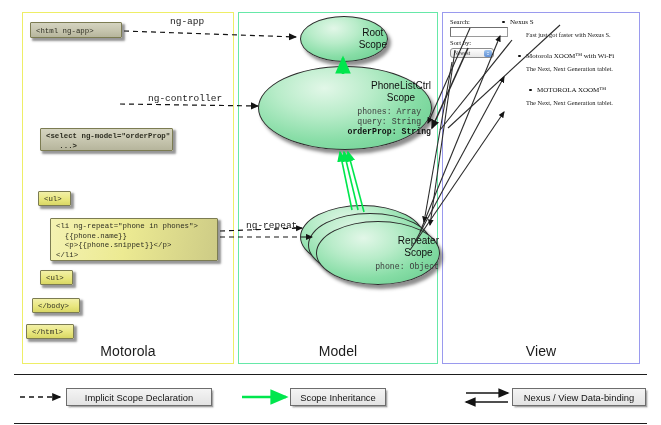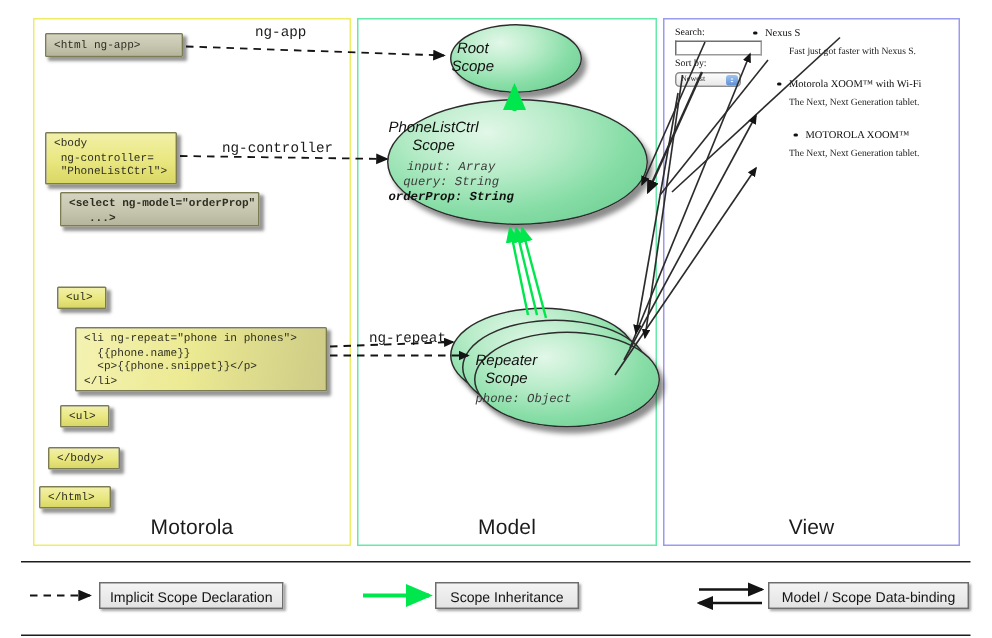--- a/index.html
+++ b/index.html
@@ -42,23 +42,22 @@
   .codebox.grad-lr{
     background:linear-gradient(100deg,#f4f2b2 0%,#ecea92 45%,#cdcb86 100%);
   }
 
   
   .ellipse{
     position:absolute;border-radius:50%;
     border:1.3px solid #2c2c2c;
     background:radial-gradient(ellipse at 38% 26%,#e2f7e8 0%,#b8ecc9 32%,#87dda6 62%,#62c98a 100%);
     box-shadow:3px 4px 3.5px rgba(0,0,0,.45);
-    display:flex;flex-direction:column;align-items:flex-start;justify-content:center;
+    display:flex;flex-direction:column;align-items:flex-end;justify-content:center;
     text-align:center;
-    font-style:italic;
   }
   .e-title{font-size:10px;color:#101010;line-height:12px;}
   .e-props{
     font-family:"Liberation Mono",monospace;
     font-size:8.2px;line-height:10px;color:#3c3c3c;margin-top:3px;
   }
 
   
   .view-inner{position:absolute;left:448px;top:16px;width:188px;height:120px;}
   .vlabel{
@@ -122,23 +121,20 @@
   </div>
   <div class="col model">
     <div class="col-label">Model</div>
   </div>
   <div class="col view">
     <div class="col-label">View</div>
   </div>
 
   <div class="codebox gray" style="left:30px;top:22px;width:92px;height:16px;line-height:10px;padding-top:3px;">&lt;html ng-app&gt;</div>
 
-  <div class="codebox" style="left:30px;top:88px;width:88px;height:35px;">&lt;body
- ng-controller=
- "PhoneListCtrl"&gt;</div>
 
   <div class="codebox gray bold" style="left:40px;top:128px;width:133px;height:23px;">&lt;select ng-model="orderProp"
    ...&gt;</div>
 
 
   <div class="codebox" style="left:38px;top:191px;width:33px;height:15px;line-height:9px;">&lt;ul&gt;</div>
 
   <div class="codebox grad-lr" style="left:50px;top:218px;width:168px;height:43px;">&lt;li ng-repeat="phone in phones"&gt;
   {{phone.name}}
   &lt;p&gt;{{phone.snippet}}&lt;/p&gt;
@@ -156,21 +152,21 @@
       <span>Scope</span>
     </div>
   </div>
 
   <div class="ellipse" style="left:258px;top:66px;width:172px;height:82px;">
     <div class="e-title">
       <span>PhoneListCtrl</span><br>
       <span>Scope</span>
     </div>
     <div class="e-props">
-      <div>input: Array</div>
+      <div>phones: Array</div>
       <div>query: String</div>
       <div style="font-weight:bold;color:#111;">orderProp: String</div>
     </div>
   </div>
 
   <div class="ellipse" style="left:300px;top:205px;width:122px;height:62px;"></div>
   <div class="ellipse" style="left:308px;top:213px;width:122px;height:62px;"></div>
   <div class="ellipse" style="left:316px;top:221px;width:122px;height:62px;">
     <div class="e-title">
       <span>Repeater</span><br>
@@ -265,18 +261,18 @@
         <marker id="lg-green" markerWidth="7" markerHeight="7" refX="6" refY="3" orient="auto">
           <path d="M0,0 L7,3 L0,6 z" fill="#00e64d"></path>
         </marker>
       </defs>
       <line x1="20" y1="25" x2="60" y2="25" stroke="#141414" stroke-width="1.3" stroke-dasharray="5,4" marker-end="url(#lg-black)"></line>
       <line x1="242" y1="25" x2="286" y2="25" stroke="#00e64d" stroke-width="2.6" marker-end="url(#lg-green)"></line>
       <line x1="466" y1="21" x2="508" y2="21" stroke="#141414" stroke-width="1.6" marker-end="url(#lg-black-b)"></line>
       <line x1="508" y1="30" x2="466" y2="30" stroke="#141414" stroke-width="1.6" marker-end="url(#lg-black-b)"></line>
     </svg>
 
-    <div class="lbox" style="left:66px;top:16px;width:123px;height:18px;">Implicit Scope Declaration</div>
+    <div class="lbox" style="left:66px;top:16px;width:146px;height:18px;">Implicit Scope Declaration</div>
     <div class="lbox" style="left:290px;top:16px;width:96px;height:18px;">Scope Inheritance</div>
-    <div class="lbox" style="left:512px;top:16px;width:134px;height:18px;">Model / Scope Data-binding</div>
+    <div class="lbox" style="left:512px;top:16px;width:134px;height:18px;">Nexus / View Data-binding</div>
   </div>
 
 </div>
 
 </body></html>

